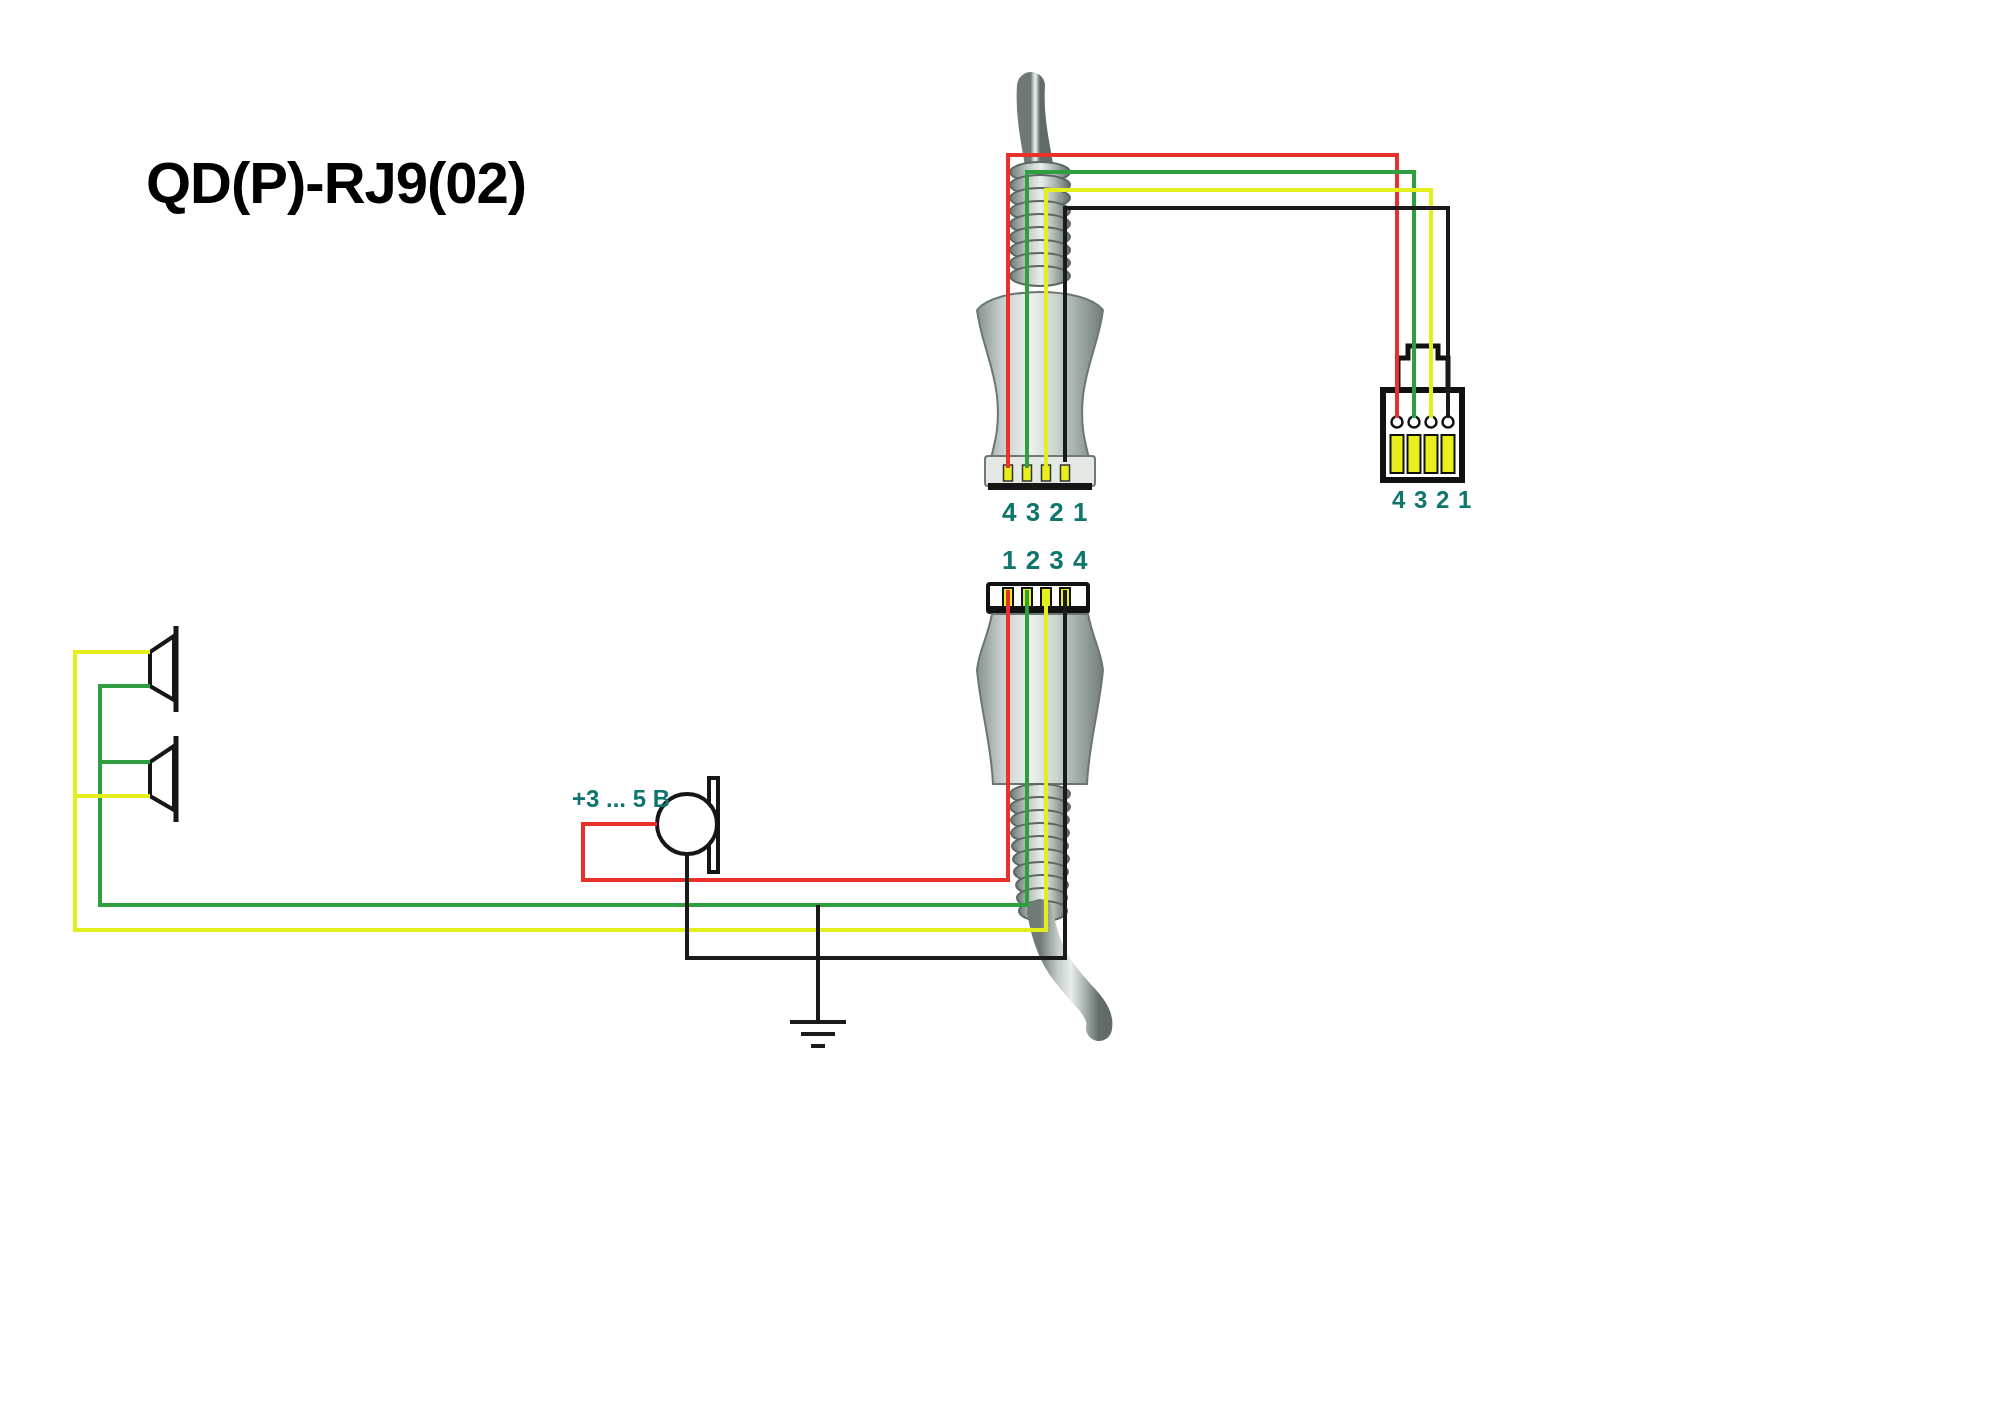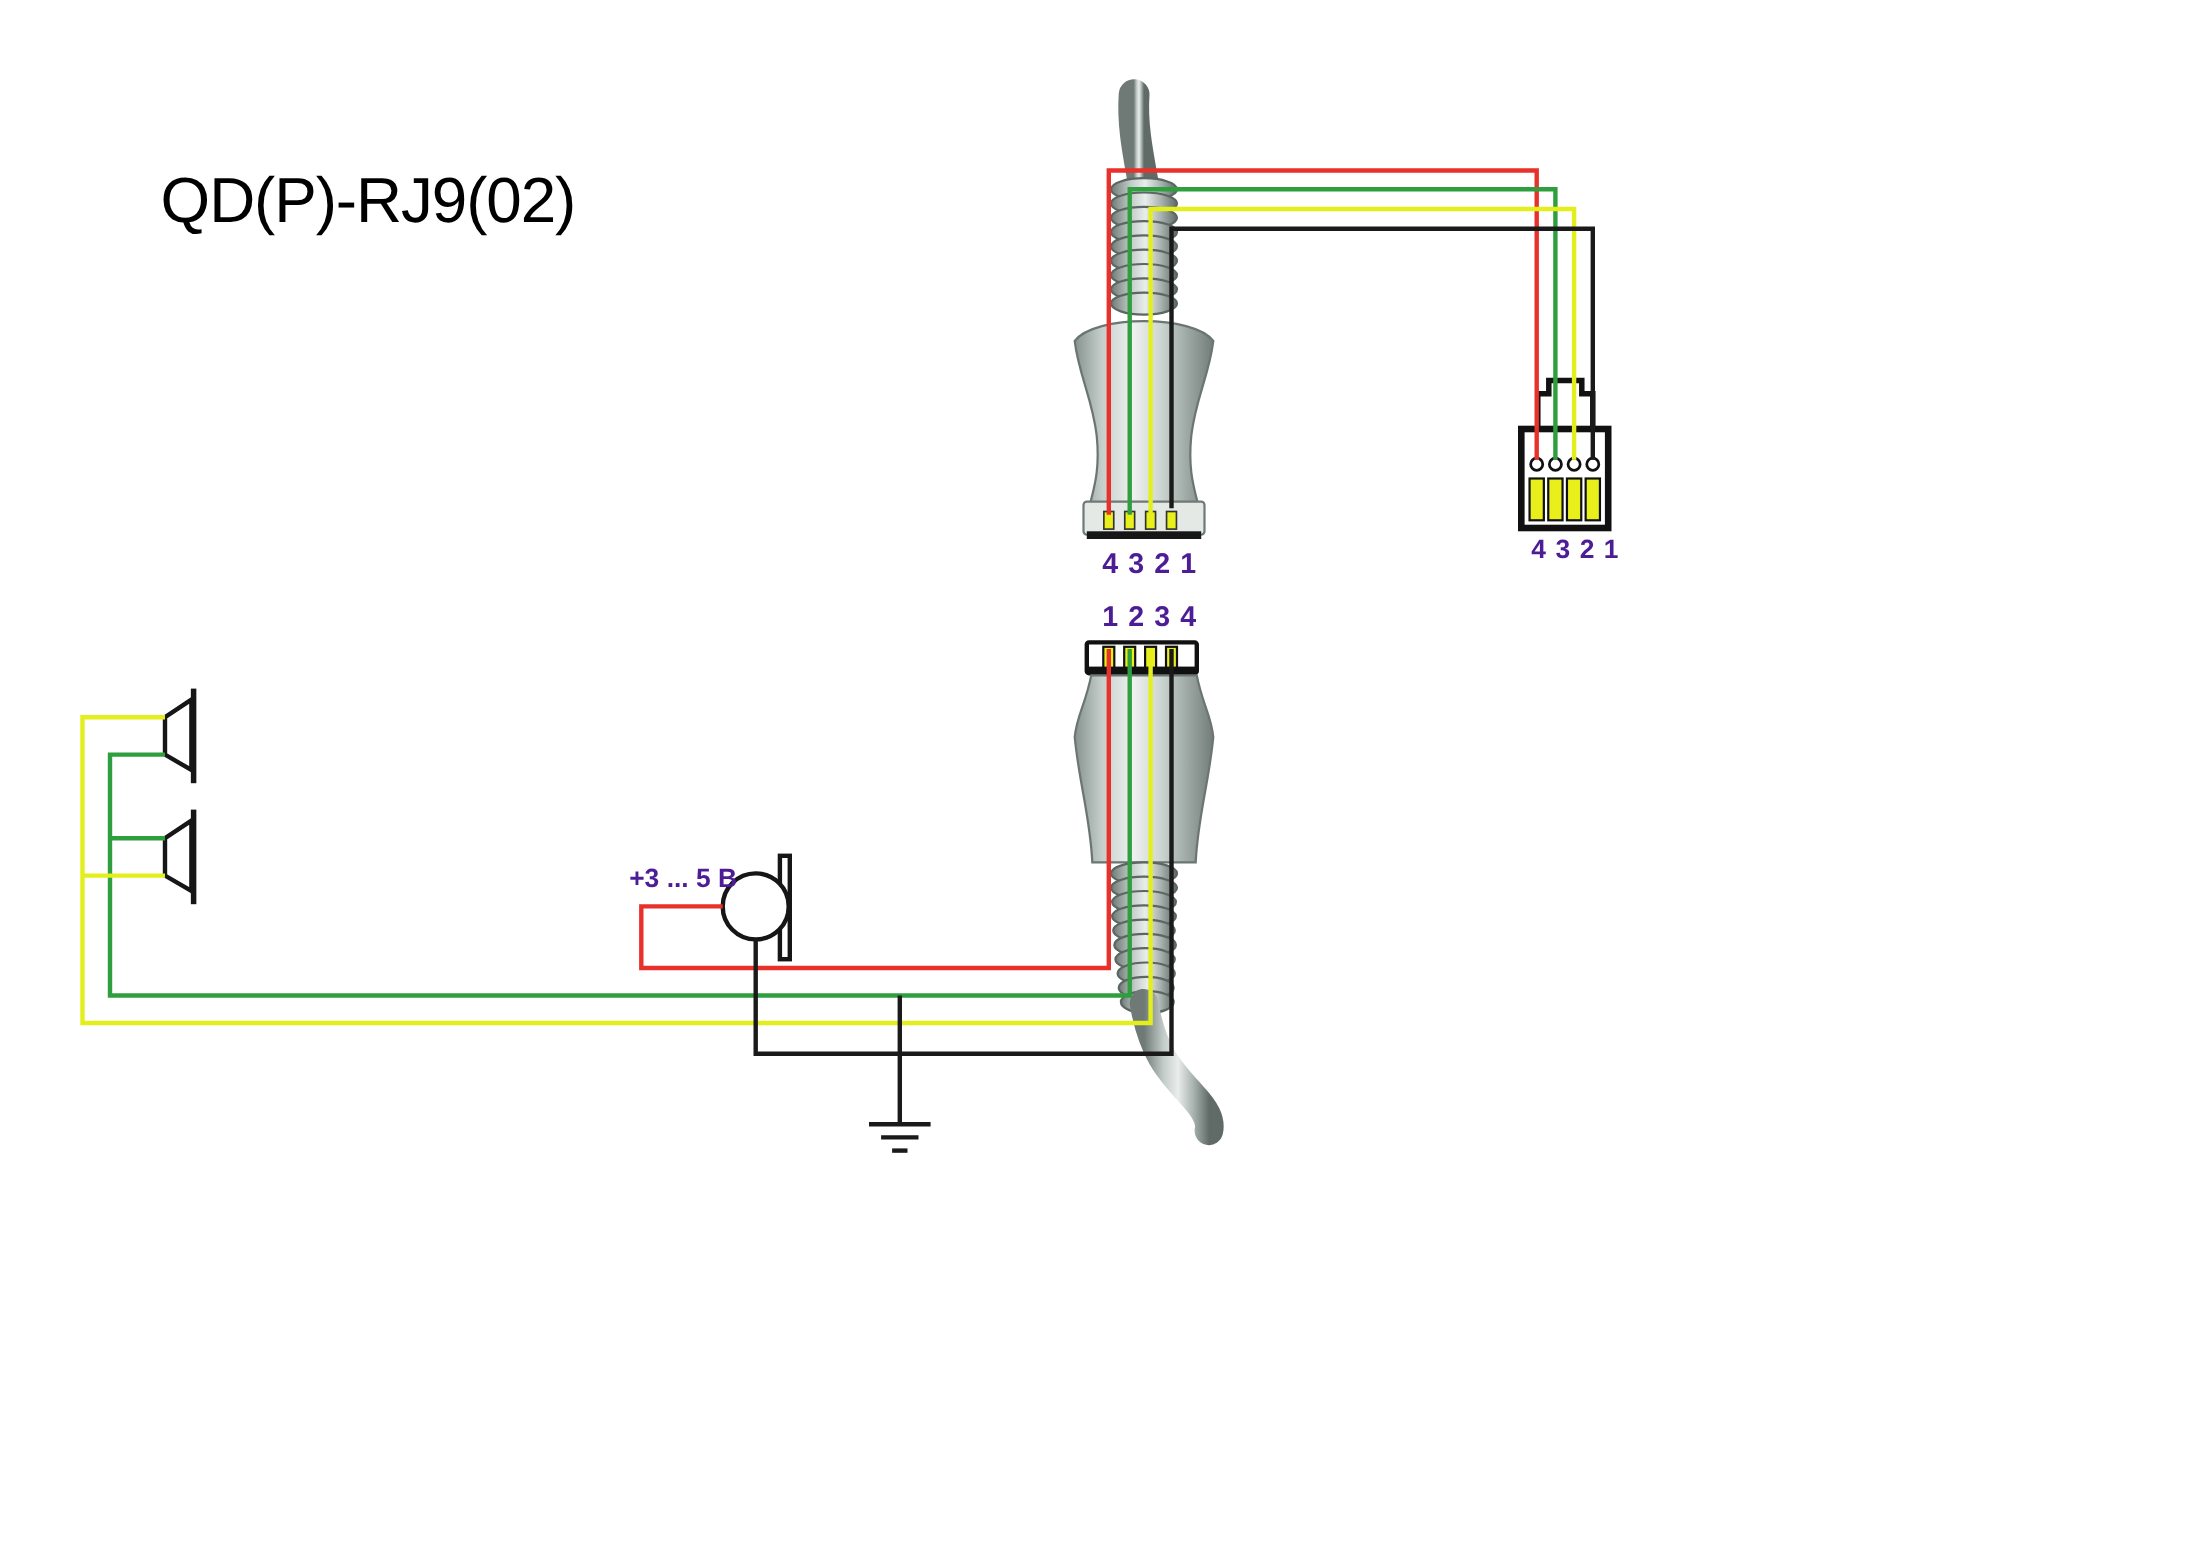--- a/index.html
+++ b/index.html
@@ -8,27 +8,27 @@
     background: #ffffff;
     font-family: "Liberation Sans", sans-serif;
     position: relative;
     overflow: hidden;
   }
   #stage { position: absolute; inset: 0; width: 2000px; height: 1410px; }
   svg { position: absolute; left: 0; top: 0; }
   .label {
     position: absolute;
     font-weight: 700;
-    color: #4c1d95;
+    color: #0f766e;
     white-space: pre;
   }
   .title-block { position: absolute; left: 146px; top: 148px; }
   .title-line {
     font-size: 58px;
-    font-weight: 400;
+    font-weight: 700;
     letter-spacing: -1px;
     line-height: 1.2;
     color: #000;
   }
   .pin-label { font-size: 26px; letter-spacing: 1px; }
   .pin-label-qd-top    { left: 1002px; top: 497px; }
   .pin-label-qd-bottom { left: 1002px; top: 545px; }
   .pin-label-rj9       { left: 1392px; top: 486px; font-size: 24px; }
   .mic-voltage-label   { left: 572px;  top: 785px; font-size: 24px; }
 </style>

